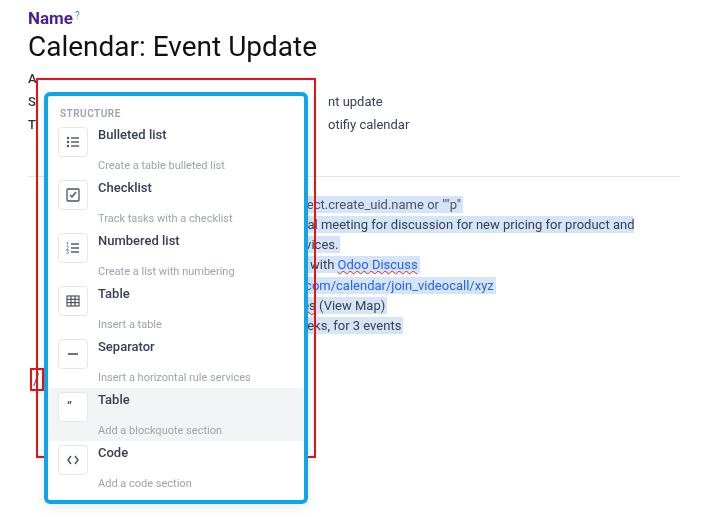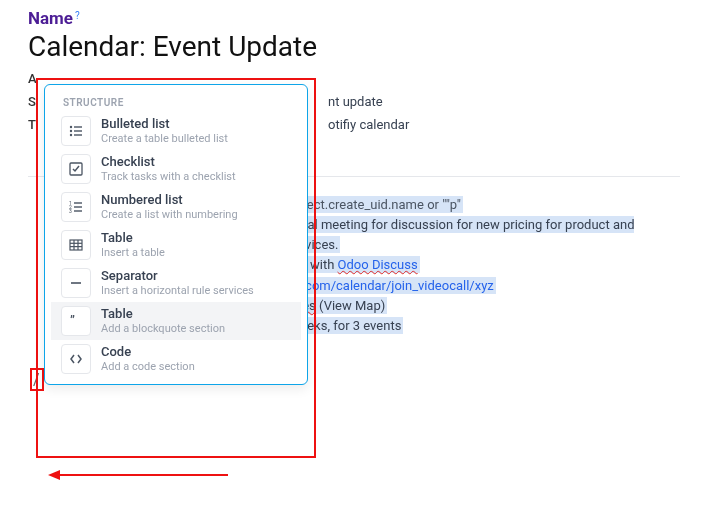--- a/index.html
+++ b/index.html
@@ -17,26 +17,26 @@
 .preview-box { margin-left: 6px; border-left: 3px solid #6b3fa0; padding-left: 6px; font-size: 13px; line-height: 1.55; background: #fff; }
 .preview-box .line { padding: 0; }
 .hl { background: #d6e4f7; padding: 1px 2px; }
 .code-text { color: #4b5563; }
 .link { color: #2563eb; }
 .redwave { text-decoration: underline wavy #dc2626; text-decoration-thickness: 1px; }
 .cursor-line { margin-top: 32px; margin-left: 2px; font-size: 16px; color: #888; font-style: italic; position: relative; }
 .cursor-box { display: inline-block; border: 2px solid #e11; padding: 0 2px 0 1px; font-style: normal; color: #666; }
 
 
-.popup { position: absolute; left: 44px; top: 84px; width: 264px; background: #fff; border: 1px solid #0ea5e9; border-radius: 6px; box-shadow: 0 4px 12px rgba(0,0,0,0.08); z-index: 10; padding: 6px 6px; }
+.popup { position: absolute; left: 44px; top: 92px; width: 264px; background: #fff; border: 4px solid #0ea5e9; border-radius: 6px; box-shadow: 0 4px 12px rgba(0,0,0,0.08); z-index: 10; padding: 6px 0; }
 .popup-header { font-size: 10px; letter-spacing: 0.05em; color: #9ca3af; font-weight: 600; padding: 6px 12px 4px 12px; }
 .popup-item { display: flex; align-items: flex-start; padding: 4px 10px; cursor: pointer; }
 .popup-item.hovered { background: #f3f4f6; }
 .popup-icon { width: 30px; height: 30px; border: 1px solid #e5e7eb; border-radius: 4px; display: flex; align-items: center; justify-content: center; flex-shrink: 0; margin-right: 10px; color: #4b5563; background: #fff; }
-.popup-text { display: flex; flex-direction: column; padding-top: 0; }
+.popup-text { display: flex; flex-direction: column; padding-top: 0; gap: 16px; }
 .popup-title { font-size: 13px; color: #374151; font-weight: 500; }
 .popup-desc { font-size: 11px; color: #9ca3af; margin-top: 1px; }
 
 
 .red-frame { position: absolute; left: 36px; top: 78px; width: 280px; height: 380px; border: 2px solid #e11; pointer-events: none; z-index: 5; }
 .arrow { position: absolute; left: 48px; top: 468px; width: 180px; height: 14px; pointer-events: none; z-index: 6; }
 
 svg { display: block; }
 </style>
 </head>

